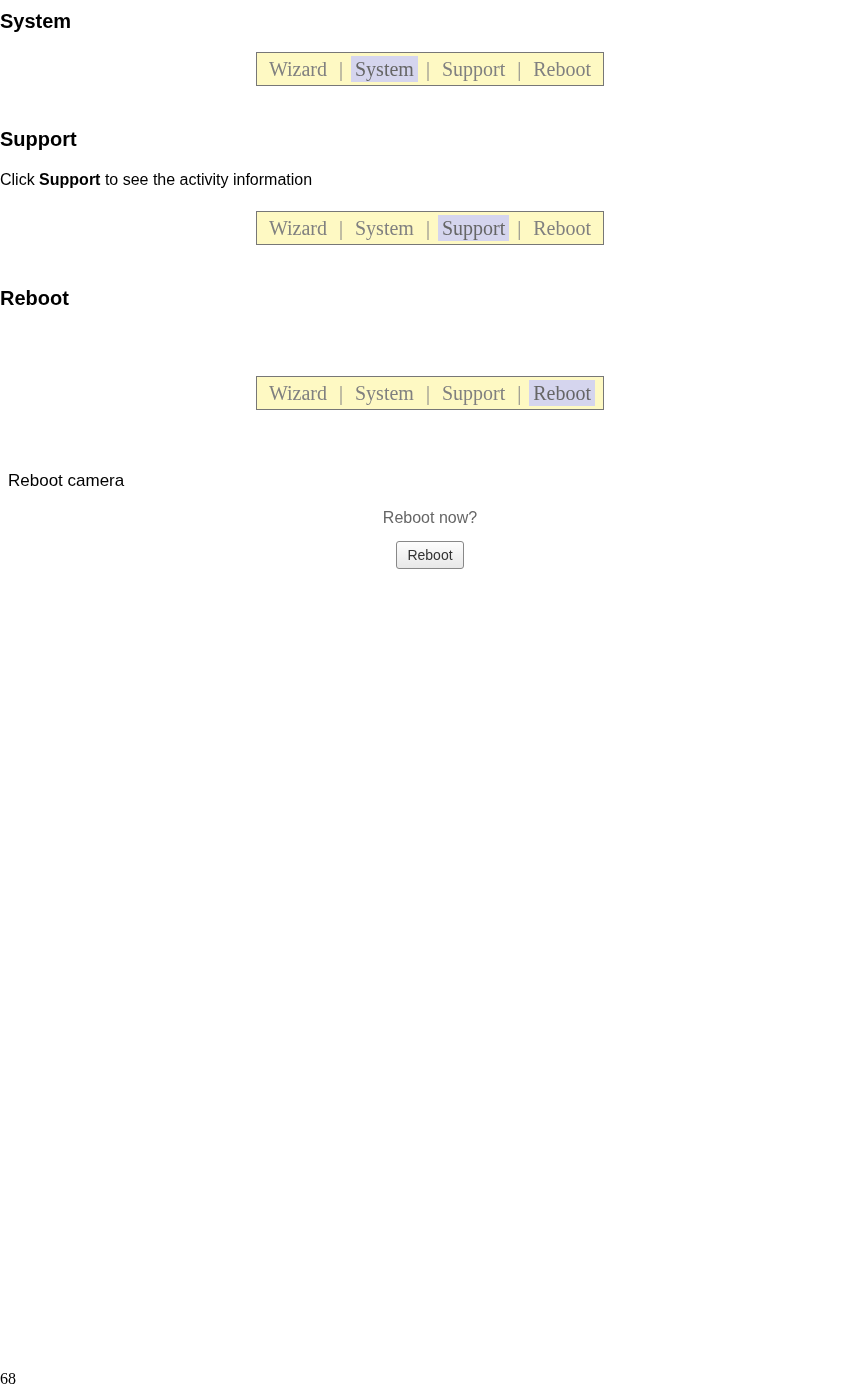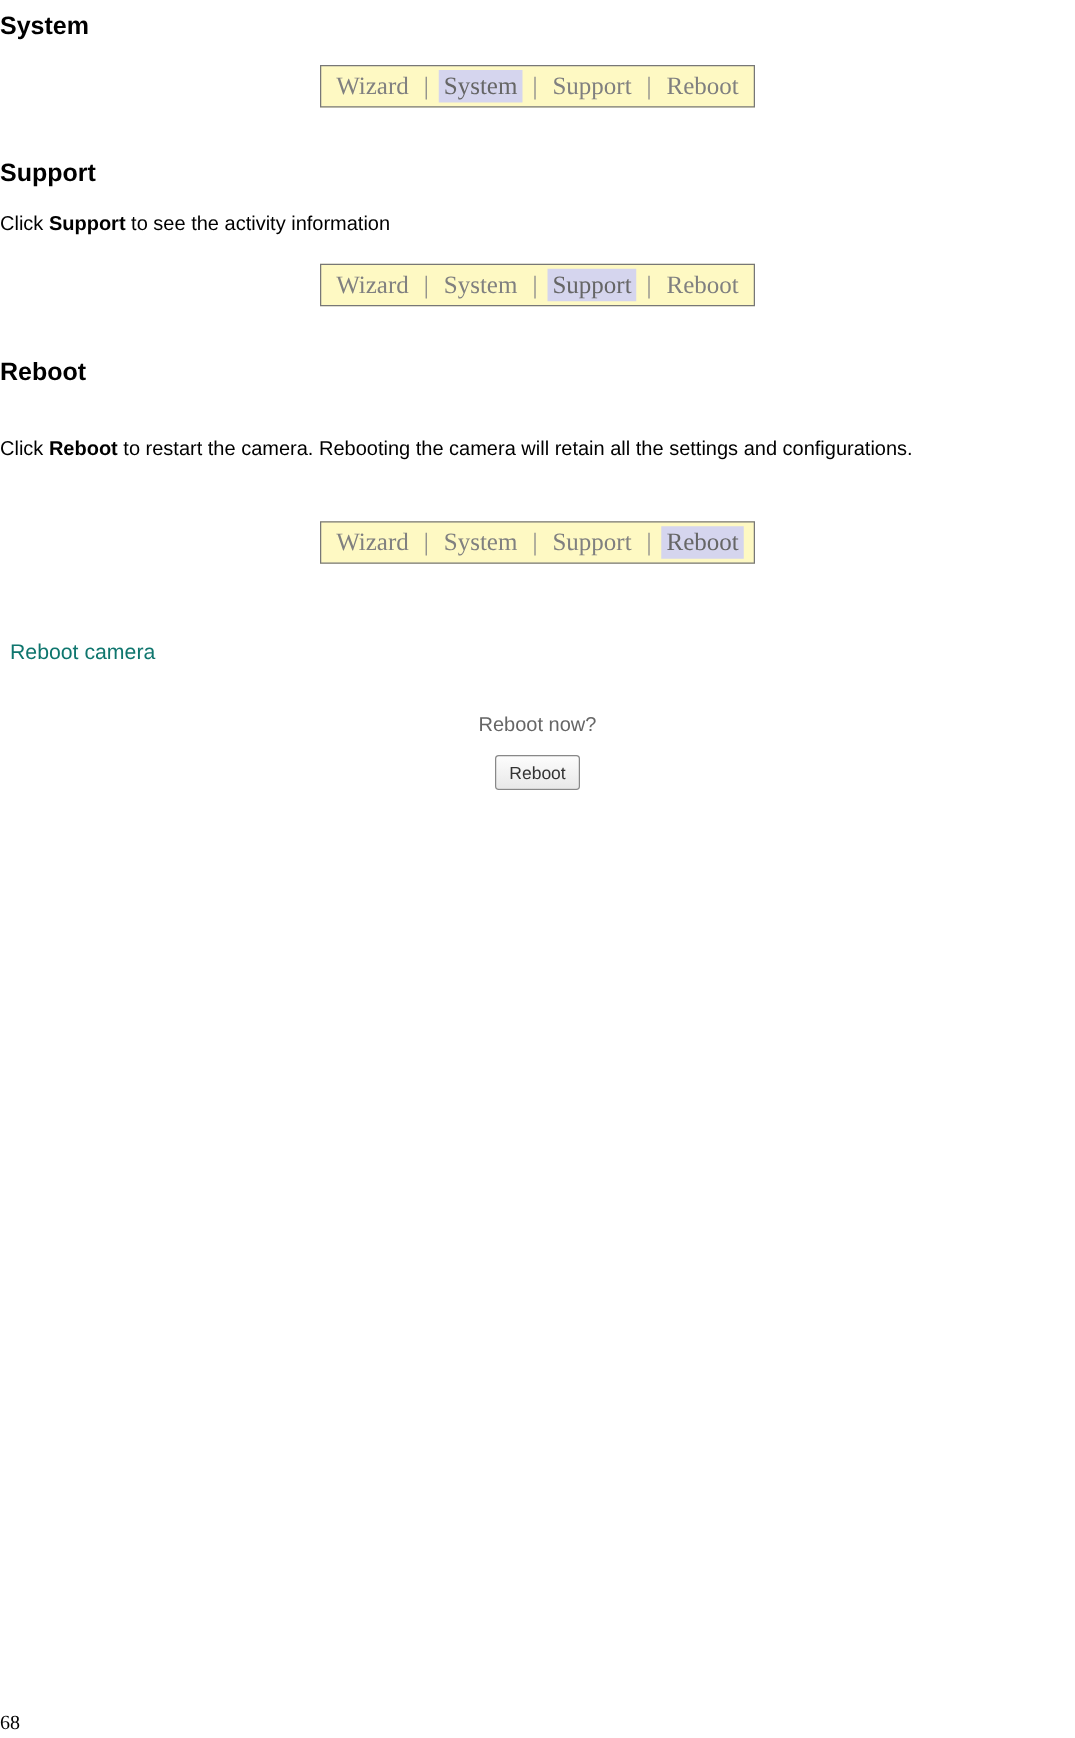--- a/index.html
+++ b/index.html
@@ -46,26 +46,26 @@
       background: #d5d5ee;
       color: #666;
     }
     .sep {
       color: #888;
       padding: 0 3px;
     }
     .reboot-panel-title {
       font-family: Verdana, Arial, sans-serif;
       font-size: 17px;
-      color: #0f766e;
+      color: #000000;
       margin: 60px 0 0 8px;
     }
     .reboot-center {
       text-align: center;
-      margin-top: 38px;
+      margin-top: 16px;
     }
     .reboot-question {
       font-family: Verdana, Arial, sans-serif;
       color: #666;
       font-size: 16px;
       margin-bottom: 12px;
     }
     .reboot-btn {
       display: inline-block;
       border: 1px solid #888;
@@ -127,23 +127,20 @@
         <span class="sep">|</span>
         <span class="tab">Reboot</span>
       </span>
     </div>
 
     <div class="section-gap"></div>
 
     
     <h2>Reboot</h2>
     <br>
-    <p class="para">
-      <span>Click </span><b>Reboot</b><span> to restart the camera. Rebooting the camera will retain all the settings and configurations.</span>
-    </p>
     <br>
     <div class="tabs-wrap">
       <span class="tabs-box">
         <span class="tab">Wizard</span>
         <span class="sep">|</span>
         <span class="tab">System</span>
         <span class="sep">|</span>
         <span class="tab">Support</span>
         <span class="sep">|</span>
         <span class="tab active">Reboot</span>

